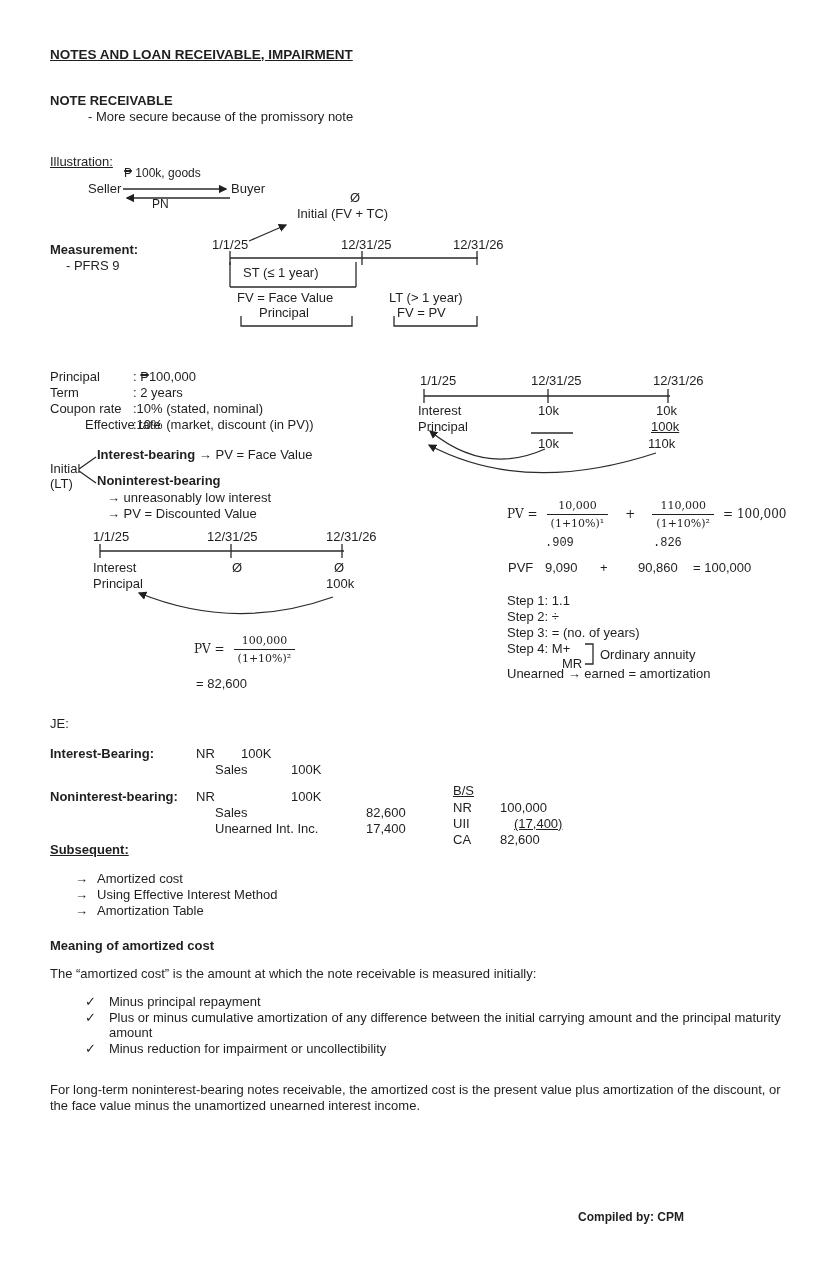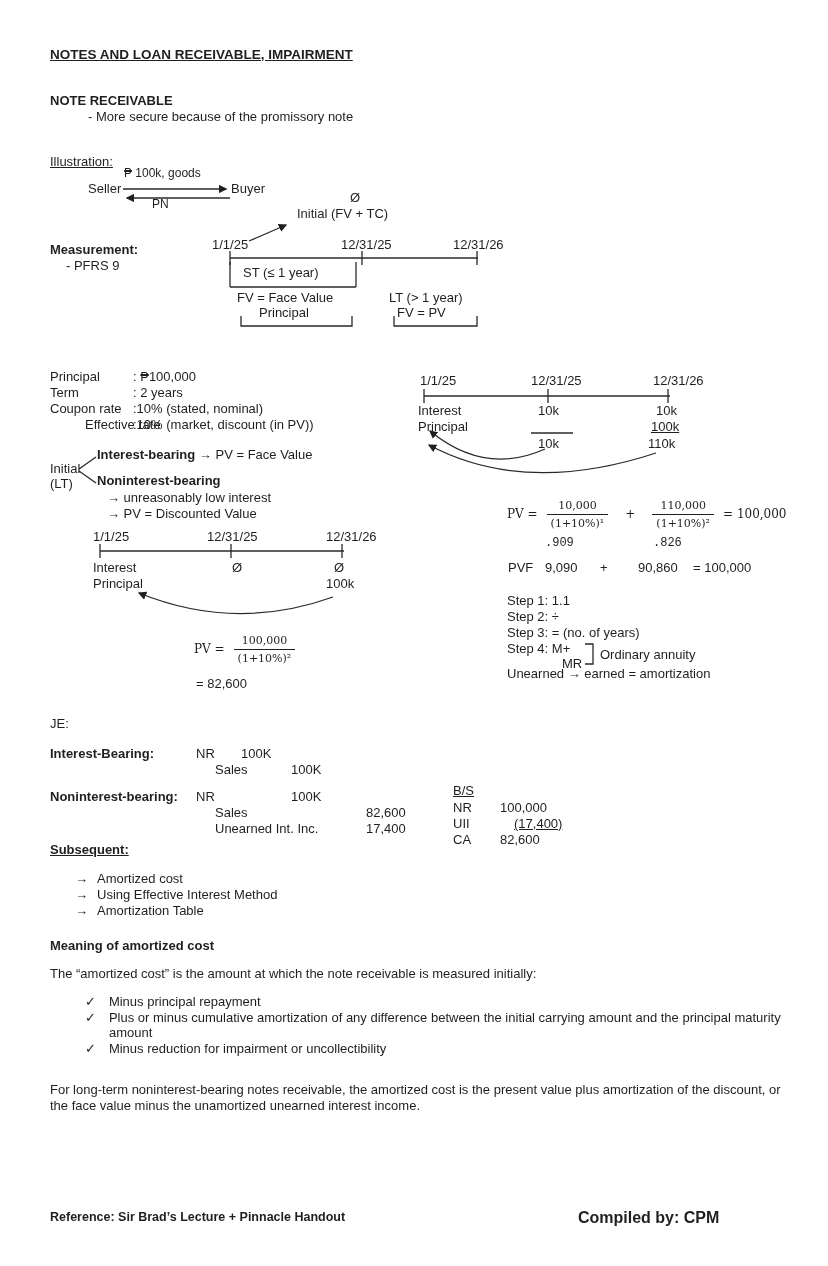--- a/index.html
+++ b/index.html
@@ -216,16 +216,15 @@
       <span class="txt">Plus or minus cumulative amortization of any difference between the initial carrying amount and the principal maturity amount</span>
     </div>
     <div class="checkrow">
       <span>✓</span>
       <span class="txt">Minus reduction for impairment or uncollectibility</span>
     </div>
   </div>
 
   <div class="abs wrap" style="left:50px; top:1082px; width:742px; line-height:15.5px;">For long-term noninterest-bearing notes receivable, the amortized cost is the present value plus amortization of the discount, or the face value minus the unamortized unearned interest income.</div>
 
-  <div class="abs b" style="left:50px; top:1210px; font-size:12.5px;">Reference: Sir Brad’s Lecture + Pinnacle Handout</div>
-  <div class="abs b" style="left:578px; top:1210px; font-size:16px;">Compiled by: CPM</div>
+  <div class="abs b" style="left:578px; top:1210px; font-size:12px;">Compiled by: CPM</div>
 
 </div>
 
 </body></html>

